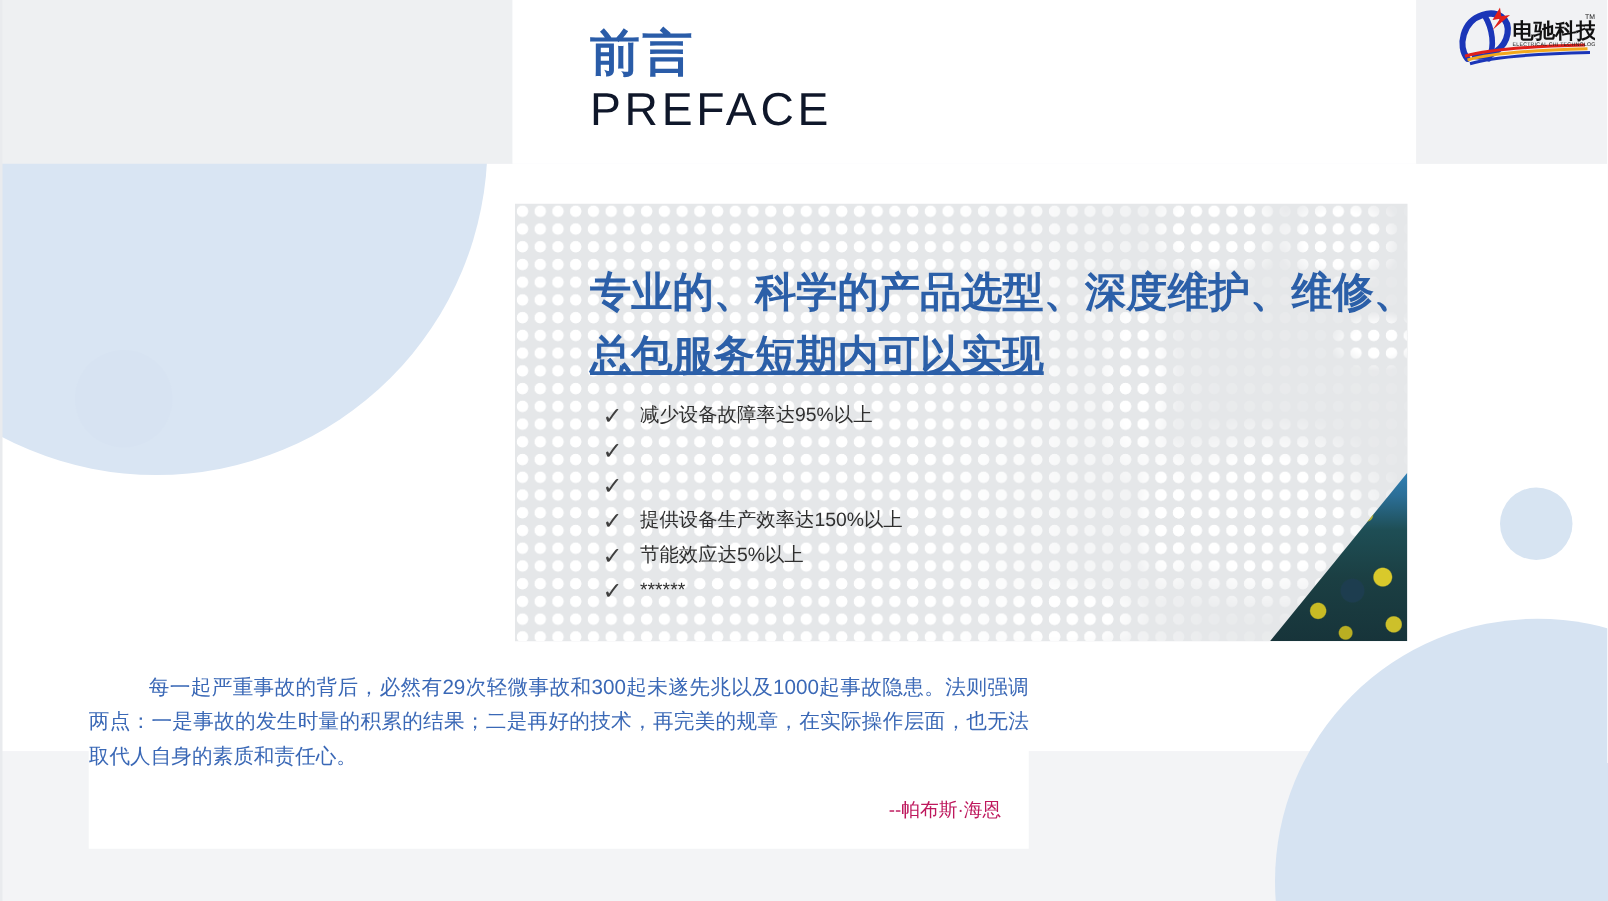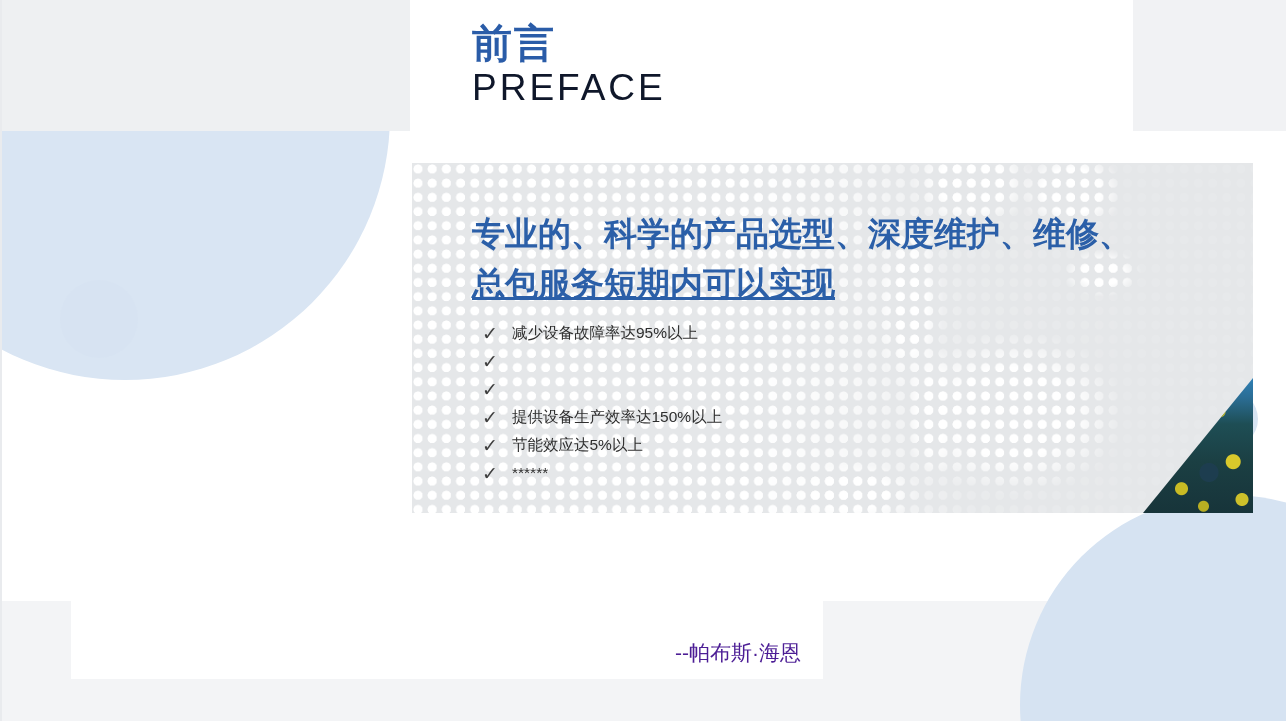--- a/index.html
+++ b/index.html
@@ -57,21 +57,21 @@
     font-size:37px;color:#0f172a;letter-spacing:3px;line-height:1.1;
     margin:3px 0 0 0;font-weight:400;
   }
 
   
   .logo{position:absolute;left:1164px;top:3px;width:112px;height:50px;}
   .logo svg{display:block;}
 
   
   .card{
-    position:absolute;left:412px;top:163px;width:841px;height:350px;
+    position:absolute;left:412px;top:163px;width:714px;height:350px;
     background:#e5e7e9;overflow:hidden;
   }
   .card .dots{
     position:absolute;left:0;top:0;width:100%;height:100%;
     background-image:radial-gradient(circle at 6px 6px, #ffffff 4.3px, rgba(255,255,255,0) 4.9px);
     background-size:14.2px 14.2px;
   }
   
   .card .dots{
     -webkit-mask-image:
@@ -141,21 +141,21 @@
     position:absolute;left:71px;top:517px;width:752px;height:162px;
     background:#ffffff;
   }
   .quote-body{
     position:absolute;left:0px;top:20px;width:752px;
     font-size:16.5px;color:#3a68b6;line-height:1.66;letter-spacing:0px;
     text-indent:48px;text-align:justify;
   }
   .quote-author{
     position:absolute;right:22px;top:122px;
-    font-size:21px;color:#4c1d95;letter-spacing:0px;
+    font-size:15px;color:#be185d;letter-spacing:0px;
   }
 </style>
 </head>
 <body>
 
 <div class="slide">
 
   <div class="band-page"></div>
   <div class="band-white-mid"></div>
   <div class="band-gray-bottom"></div>
@@ -168,20 +168,33 @@
   <div class="band-gray-top-left"></div>
   <div class="band-header-white"></div>
   <div class="band-gray-right"></div>
   <div class="hairline-left"></div>
 
   <div class="header">
     <div class="cn">前言</div>
     <div class="en">PREFACE</div>
   </div>
 
+  <div class="logo">
+    <svg width="112" height="50" viewBox="0 0 112 50">
+      <path d="M10 44 C2 34, 6 14, 22 9 C34 5, 44 12, 42 24 C40 36, 28 44, 16 42" fill="none" stroke="#1b36b8" stroke-width="5" stroke-linecap="round"></path>
+      <path d="M24 10 C30 20, 32 34, 27 44" fill="none" stroke="#1b36b8" stroke-width="4.5" stroke-linecap="round"></path>
+      <path d="M36 3 L30 13 L36 12 L30 21 L44 9 L37 10 Z" fill="#e0201b"></path>
+      <path d="M8 42 C28 36, 62 34, 104 33" fill="none" stroke="#e0201b" stroke-width="2.4"></path>
+      <path d="M10 45 C30 39, 64 37, 106 36" fill="none" stroke="#f2a81c" stroke-width="2.4"></path>
+      <path d="M12 48 C32 42, 66 40, 108 39" fill="none" stroke="#1b36b8" stroke-width="2.4"></path>
+      <text x="46" y="27" font-family="'Liberation Sans',sans-serif" font-size="17" font-weight="bold" fill="#111">电驰科技</text>
+      <text x="46" y="33.5" font-family="'Liberation Sans',sans-serif" font-size="4.2" fill="#222" letter-spacing="0.2">ELECTRICAL CHI TECHNOLOGY</text>
+      <text x="104" y="12" font-family="'Liberation Sans',sans-serif" font-size="5.5" fill="#111">TM</text>
+    </svg>
+  </div>
 
   <div class="card">
     <div class="dots"></div>
     <div class="dots-sparse"></div>
     <div class="photo-corner"></div>
 
     <div class="card-head">
       <span class="l1">专业的、科学的产品选型、深度维护、维修、</span>
       <span class="l2">总包服务短期内可以实现</span>
     </div>
@@ -206,16 +219,17 @@
         <span class="btxt">节能效应达5%以上</span>
       </div>
       <div class="bullet">
         <span class="tick">✓</span>
         <span class="btxt">******</span>
       </div>
     </div>
   </div>
 
   <div class="quote-box">
+    <div class="quote-body">每一起严重事故的背后，必然有29次轻微事故和300起未遂先兆以及1000起事故隐患。法则强调两点：一是事故的发生时量的积累的结果；二是再好的技术，再完美的规章，在实际操作层面，也无法取代人自身的素质和责任心。</div>
     <div class="quote-author">--帕布斯·海恩</div>
   </div>
 
 </div>
 
 </body></html>

